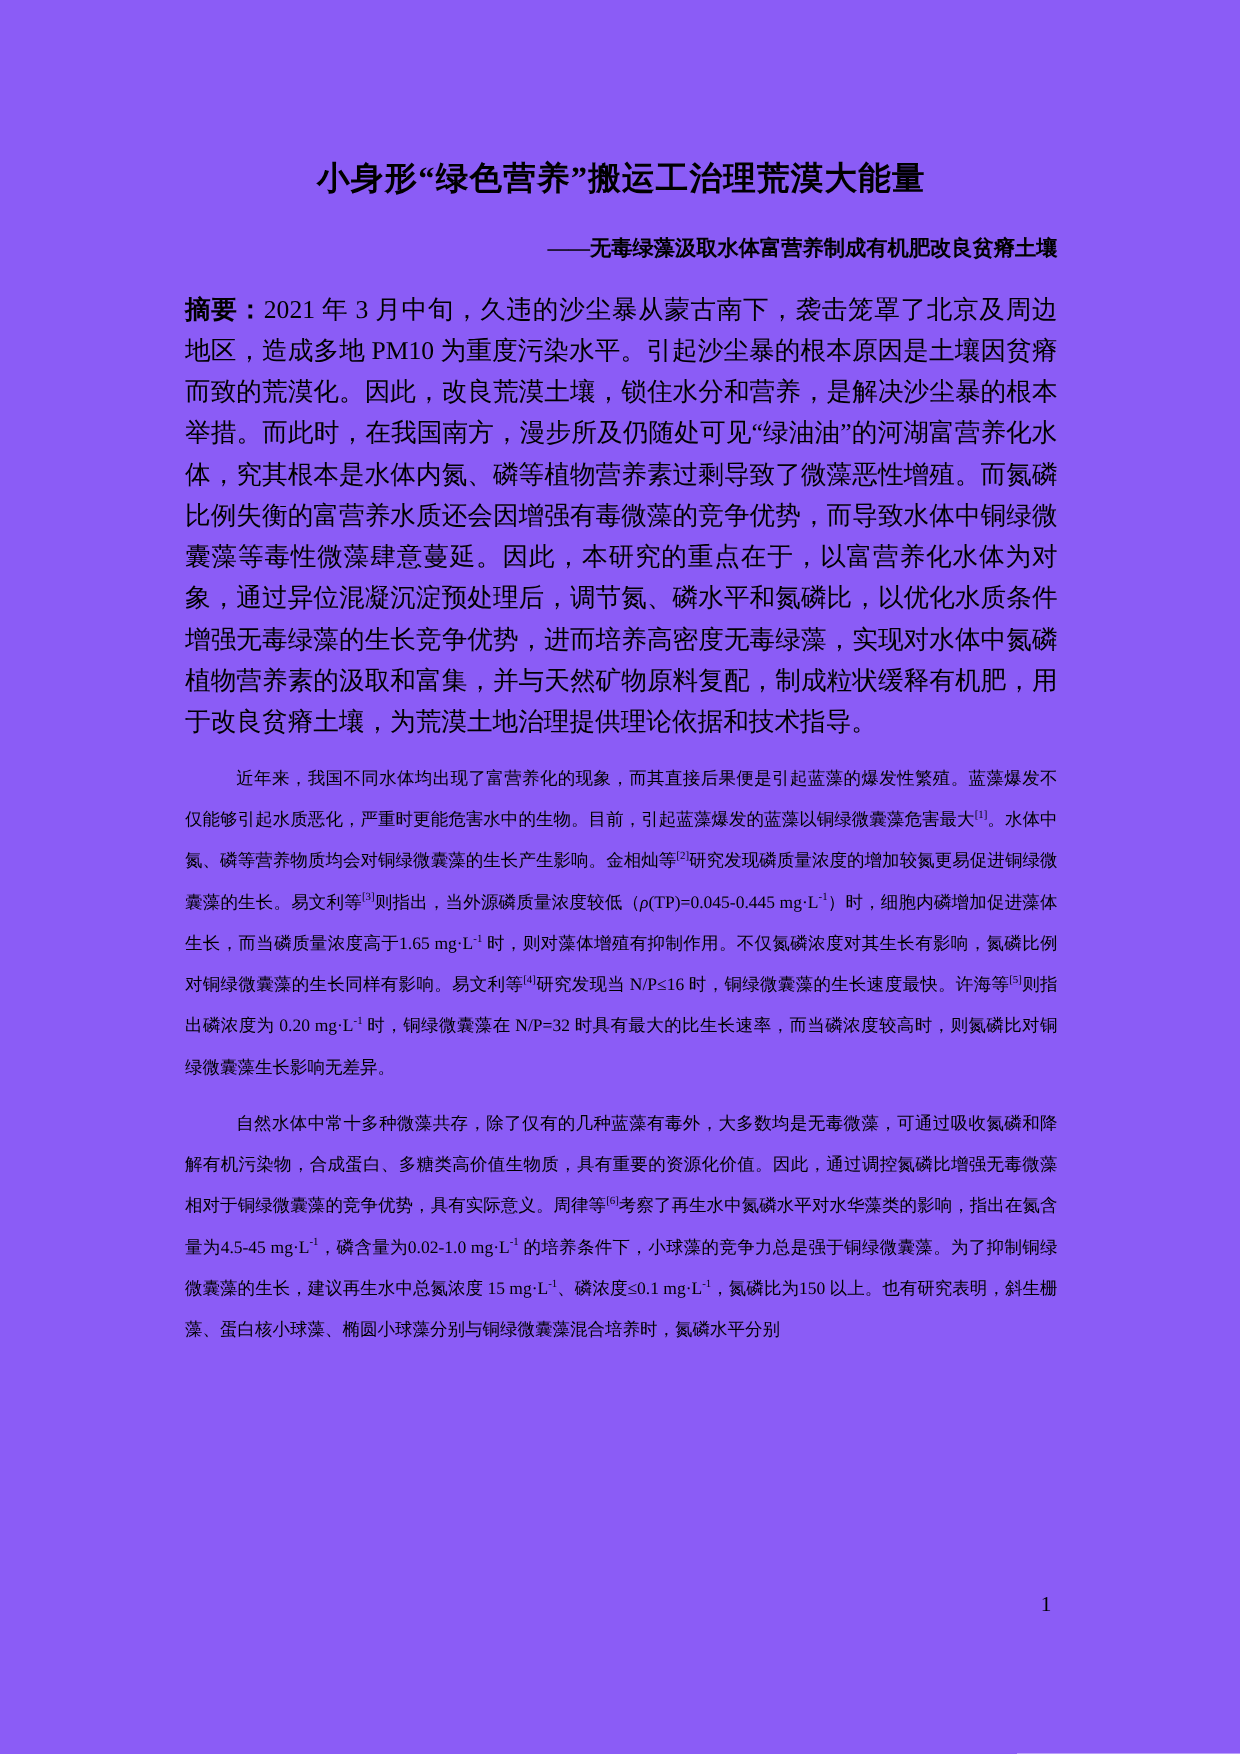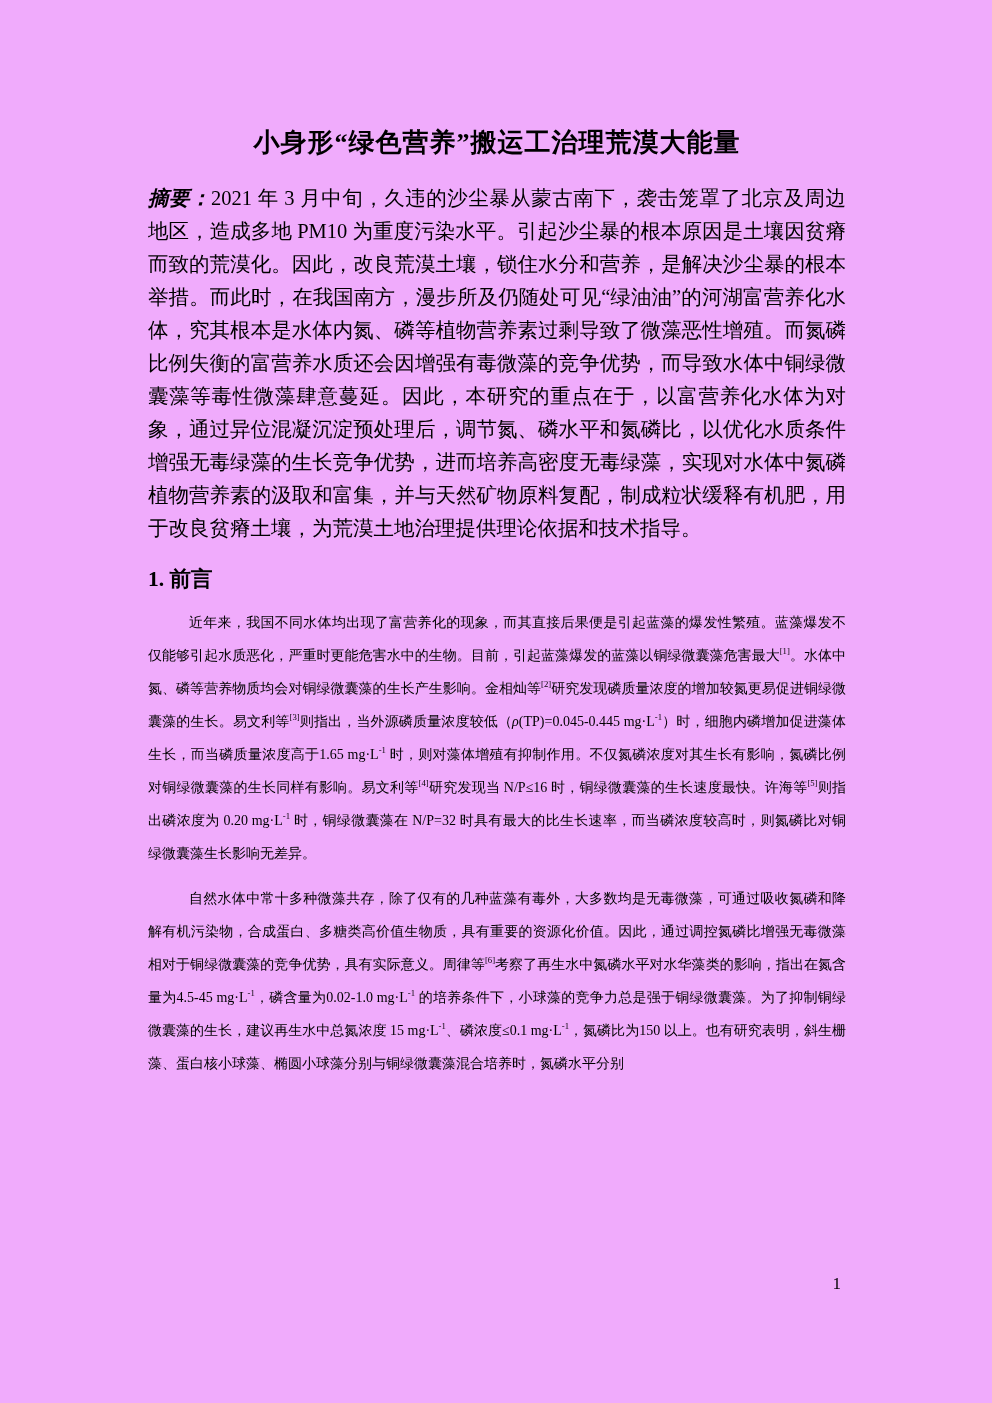--- a/index.html
+++ b/index.html
@@ -4,21 +4,21 @@
 <style>
   html, body {
     margin: 0;
     padding: 0;
     background: #ffffff;
   }
   .page {
     position: relative;
     width: 992px;
     height: 1403px;
-    background: #f0abfc;
+    background: #8b5cf6;
     color: #000000;
     font-family: "Liberation Serif", "DejaVu Serif", serif;
     overflow: hidden;
   }
   .content {
     position: absolute;
     left: 148px;
     top: 0;
     width: 698px;
   }
@@ -39,21 +39,20 @@
   }
   .abstract {
     margin: 21px 0 0 0;
     font-size: 20.5px;
     line-height: 33px;
     text-align: justify;
     text-align-last: left;
   }
   .abstract-label {
     font-weight: 700;
-    font-style: italic;
   }
   .section-heading {
     margin: 19px 0 0 0;
     font-size: 21.5px;
     font-weight: 700;
     line-height: 30px;
   }
   .body-para {
     margin: 12px 0 0 0;
     font-size: 14px;
@@ -81,24 +80,24 @@
   }
 </style>
 </head>
 <body>
 
 <div class="page">
   <div class="content">
 
     <h1 class="doc-title">小身形“绿色营养”搬运工治理荒漠大能量</h1>
 
+    <div class="doc-subtitle">——无毒绿藻汲取水体富营养制成有机肥改良贫瘠土壤</div>
 
     <p class="abstract"><b class="abstract-label">摘要：</b><span>2021 年 3 月中旬，久违的沙尘暴从蒙古南下，袭击笼罩了北京及周边地区，造成多地 PM10 为重度污染水平。引起沙尘暴的根本原因是土壤因贫瘠而致的荒漠化。因此，改良荒漠土壤，锁住水分和营养，是解决沙尘暴的根本举措。而此时，在我国南方，漫步所及仍随处可见“绿油油”的河湖富营养化水体，究其根本是水体内氮、磷等植物营养素过剩导致了微藻恶性增殖。而氮磷比例失衡的富营养水质还会因增强有毒微藻的竞争优势，而导致水体中铜绿微囊藻等毒性微藻肆意蔓延。因此，本研究的重点在于，以富营养化水体为对象，通过异位混凝沉淀预处理后，调节氮、磷水平和氮磷比，以优化水质条件增强无毒绿藻的生长竞争优势，进而培养高密度无毒绿藻，实现对水体中氮磷植物营养素的汲取和富集，并与天然矿物原料复配，制成粒状缓释有机肥，用于改良贫瘠土壤，为荒漠土地治理提供理论依据和技术指导。</span></p>
 
-    <h2 class="section-heading">1. 前言</h2>
 
     <p class="body-para">近年来，我国不同水体均出现了富营养化的现象，而其直接后果便是引起蓝藻的爆发性繁殖。蓝藻爆发不仅能够引起水质恶化，严重时更能危害水中的生物。目前，引起蓝藻爆发的蓝藻以铜绿微囊藻危害最大<sup>[1]</sup>。水体中氮、磷等营养物质均会对铜绿微囊藻的生长产生影响。金相灿等<sup>[2]</sup>研究发现磷质量浓度的增加较氮更易促进铜绿微囊藻的生长。易文利等<sup>[3]</sup>则指出，当外源磷质量浓度较低（<i>ρ</i>(TP)=0.045-0.445 mg·L<sup>-1</sup>）时，细胞内磷增加促进藻体生长，而当磷质量浓度高于1.65 mg·L<sup>-1</sup> 时，则对藻体增殖有抑制作用。不仅氮磷浓度对其生长有影响，氮磷比例对铜绿微囊藻的生长同样有影响。易文利等<sup>[4]</sup>研究发现当 N/P≤16 时，铜绿微囊藻的生长速度最快。许海等<sup>[5]</sup>则指出磷浓度为 0.20 mg·L<sup>-1</sup> 时，铜绿微囊藻在 N/P=32 时具有最大的比生长速率，而当磷浓度较高时，则氮磷比对铜绿微囊藻生长影响无差异。</p>
 
     <p class="body-para second">自然水体中常十多种微藻共存，除了仅有的几种蓝藻有毒外，大多数均是无毒微藻，可通过吸收氮磷和降解有机污染物，合成蛋白、多糖类高价值生物质，具有重要的资源化价值。因此，通过调控氮磷比增强无毒微藻相对于铜绿微囊藻的竞争优势，具有实际意义。周律等<sup>[6]</sup>考察了再生水中氮磷水平对水华藻类的影响，指出在氮含量为4.5-45 mg·L<sup>-1</sup>，磷含量为0.02-1.0 mg·L<sup>-1</sup> 的培养条件下，小球藻的竞争力总是强于铜绿微囊藻。为了抑制铜绿微囊藻的生长，建议再生水中总氮浓度 15 mg·L<sup>-1</sup>、磷浓度≤0.1 mg·L<sup>-1</sup>，氮磷比为150 以上。也有研究表明，斜生栅藻、蛋白核小球藻、椭圆小球藻分别与铜绿微囊藻混合培养时，氮磷水平分别</p>
 
   </div>
 
   <div class="page-number">1</div>
 </div>
 

